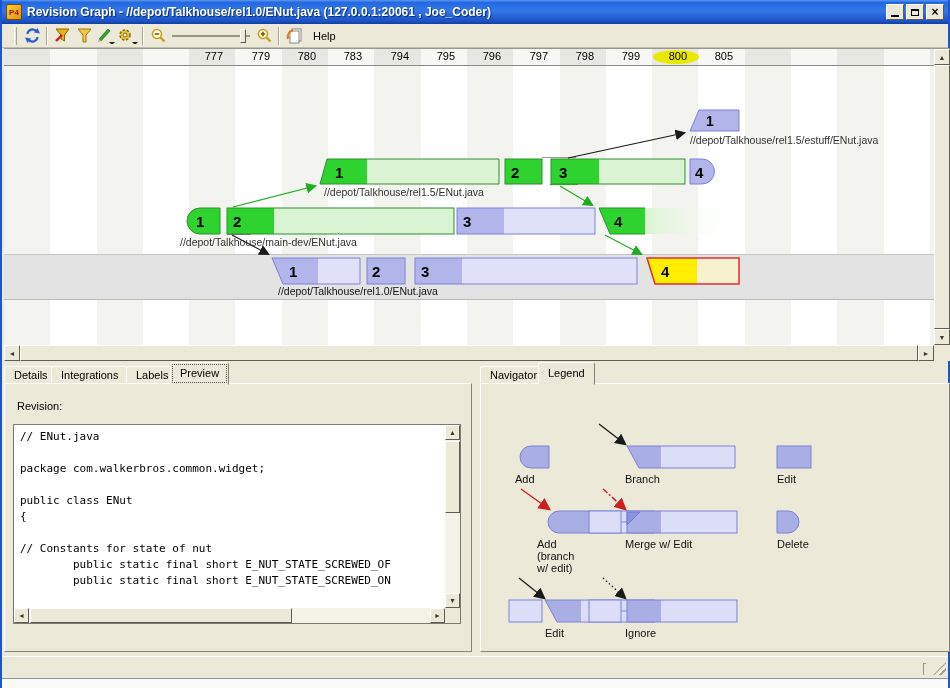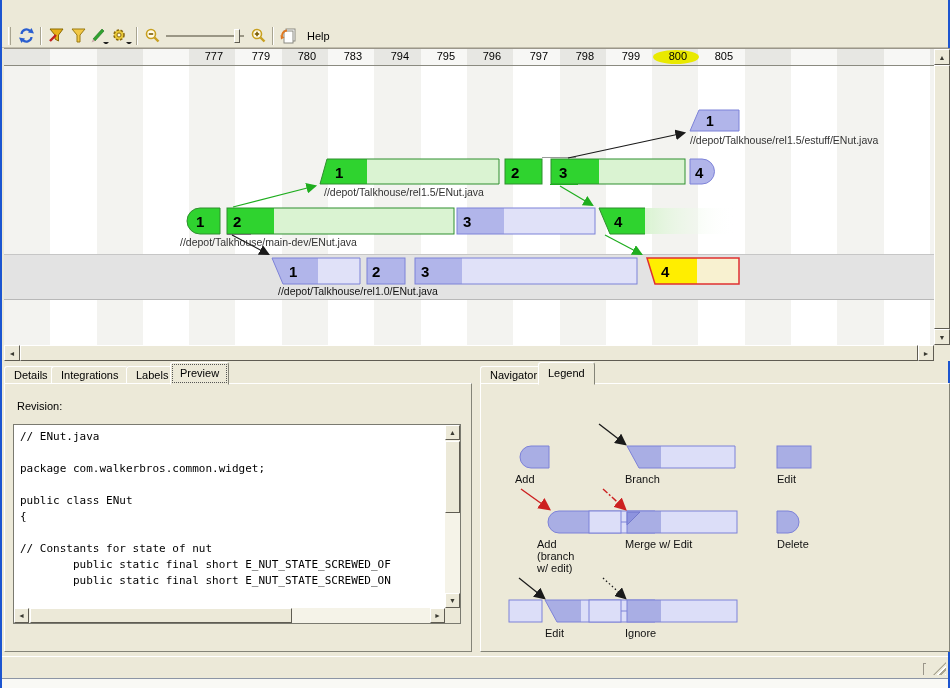--- a/index.html
+++ b/index.html
@@ -20,21 +20,21 @@
     white-space:nowrap; overflow:hidden; text-shadow:1px 1px 1px #0a2a6a; }
   .winbtn { width:18px; height:16px; margin-left:2px; background:#ece9d8;
     border:1px solid; border-color:#fff #5f5c52 #5f5c52 #fff;
     display:flex; align-items:center; justify-content:center; cursor:default; }
   .glyph-min { width:8px; height:2px; background:#000; margin-top:8px; }
   .glyph-restore { width:8px; height:7px; border:1px solid #000; border-top-width:2px; position:relative; }
   .glyph-close { font-size:12px; font-weight:bold; line-height:10px; color:#000; }
 
   
   .toolbar { position:absolute; left:0; top:24px; right:0; height:24px; background:#ece9d8;
-    border-bottom:1px solid #c2bead; display:flex; align-items:center; padding-left:2px; }
+    border-bottom:1px solid #c2bead; display:flex; align-items:center; padding-left:8px; }
   .grip-v { width:3px; height:18px; border-left:1px solid #fff; border-right:1px solid #a8a490; margin:0 4px; }
   .tbtn { width:22px; height:20px; display:flex; align-items:center; justify-content:center; }
   .tsep { width:2px; height:18px; border-left:1px solid #a8a490; border-right:1px solid #fff; margin:0 3px; }
   .slider-track { width:78px; height:2px; background:#9a9685; position:relative; margin:0 3px; }
   .slider-handle { position:absolute; right:4px; top:-6px; width:6px; height:14px; background:#ece9d8;
     border:1px solid; border-color:#fff #5f5c52 #5f5c52 #fff; }
   .help-label { margin-left:8px; font-size:11px; }
 
   
   .graph-area { position:absolute; left:2px; top:48px; width:946px; height:312px;
@@ -126,20 +126,33 @@
       </marker>
     <linearGradient id="gfade" x1="0" y1="0" x2="1" y2="0">
       <stop offset="0" stop-color="#d9f3d1" stop-opacity="1"></stop>
       <stop offset="1" stop-color="#ffffff" stop-opacity="0"></stop>
       </linearGradient>
   </defs>
 </svg>
 
 <div class="window">
 
+  <div class="titlebar">
+    <div class="appicon">P4</div>
+    <div class="title">Revision Graph - //depot/Talkhouse/rel1.0/ENut.java (127.0.0.1:20061 , Joe_Coder)</div>
+    <div class="winbtn">
+        <div class="glyph-min"></div>
+      </div>
+    <div class="winbtn">
+        <div class="glyph-restore"></div>
+      </div>
+    <div class="winbtn">
+        <div class="glyph-close">×</div>
+      </div>
+  </div>
 
   <div class="toolbar">
     <div class="grip-v"></div>
     <div class="tbtn">
       <svg width="17" height="17">
         <path d="M3.5,7 A5,5 0 0 1 12.5,4.5" stroke="#2b5fd0" stroke-width="2.2" fill="none"></path>
         <polygon points="13.5,1 16,6.5 10,5.5" fill="#2b5fd0"></polygon>
         <path d="M13.5,10 A5,5 0 0 1 4.5,12.5" stroke="#2b5fd0" stroke-width="2.2" fill="none"></path>
         <polygon points="3.5,16 1,10.5 7,11.5" fill="#2b5fd0"></polygon>
       </svg>

